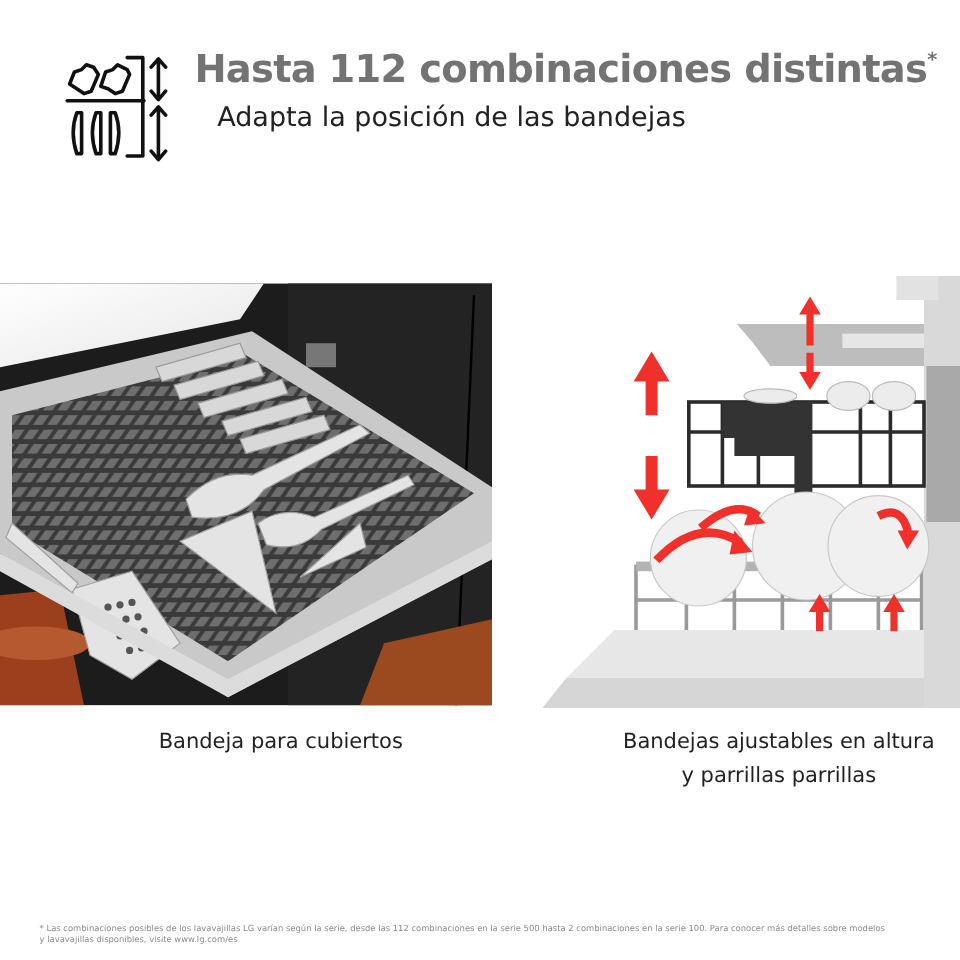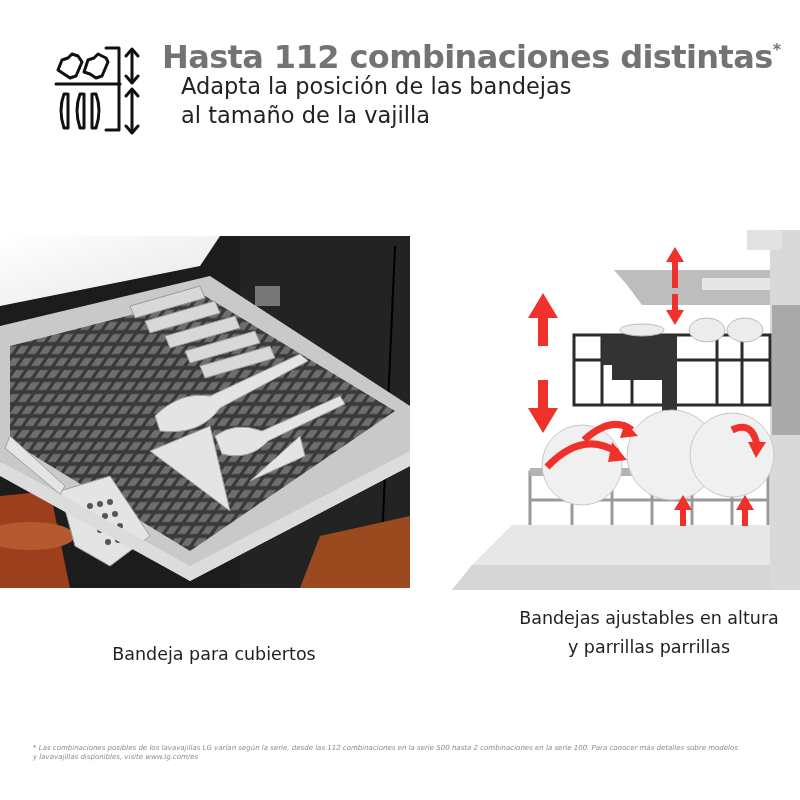--- a/index.html
+++ b/index.html
@@ -2,31 +2,31 @@
 <html><head>
 <meta charset="utf-8">
 <style>
   html, body { margin: 0; padding: 0; background: #ffffff; }
   body { width: 800px; height: 800px; position: relative; overflow: hidden;
          font-family: "DejaVu Sans", "Liberation Sans", sans-serif; color: #1a1a1a; }
   .header-icon { position: absolute; left: 50px; top: 40px; width: 90px; height: 100px; }
   .title { position: absolute; left: 162px; top: 38px; font-size: 32px; font-weight: bold;
            letter-spacing: -0.6px; color: #737373; white-space: nowrap; }
   .title sup { font-size: 16px; vertical-align: top; position: relative; top: 2px; }
-  .subtitle { position: absolute; left: 181px; top: 72px; font-size: 22.5px; line-height: 29px;
+  .subtitle { position: absolute; left: 181px; top: 84px; font-size: 22.5px; line-height: 29px;
               color: #222; font-weight: normal; }
   .subtitle div { white-space: nowrap; }
   .photo-left { position: absolute; left: 0; top: 236px; width: 410px; height: 352px; overflow: hidden; }
   .photo-right { position: absolute; left: 452px; top: 230px; width: 348px; height: 360px; overflow: hidden; }
   .caption { position: absolute; font-size: 17.5px; color: #222; text-align: center; line-height: 29px; }
-  .caption-left { left: 0; width: 428px; top: 640px; }
+  .caption-left { left: 0; width: 428px; top: 604px; padding-left: 20px; }
   .caption-right { left: 475px; width: 348px; top: 604px; }
   .caption div { white-space: nowrap; }
-  .footnote { position: absolute; left: 33px; top: 744px; width: 750px; font-size: 7px;
-              line-height: 9px; color: #8a8a8a; font-style: italic; }
+  .footnote { position: absolute; left: 33px; top: 770px; width: 750px; font-size: 7px;
+              line-height: 9px; color: #8a8a8a; }
   .footnote div { white-space: nowrap; }
 </style>
 </head>
 <body>
 
 <div class="header-icon">
   <svg width="90" height="100" viewBox="0 0 90 100" fill="none" stroke="#111" stroke-width="3" stroke-linejoin="round" stroke-linecap="round">
 
     <path d="M8 30 L12 20 L18 18 L22 14 L28 16 L32 22 L26 36 L20 38 L14 34 Z"></path>
     <path d="M34 32 L38 20 L44 18 L48 14 L56 18 L58 22 L52 36 L46 38 L40 34 Z"></path>
@@ -45,21 +45,20 @@
     <line x1="82" y1="50" x2="82" y2="92"></line>
     <path d="M76 56 L82 49 L88 56"></path>
     <path d="M76 86 L82 93 L88 86"></path>
   </svg>
 </div>
 
 <div class="title"><span>Hasta 112 combinaciones distintas</span><sup>*</sup></div>
 
 <div class="subtitle">
   <div>Adapta la posición de las bandejas</div>
-  <div>al tamaño de la vajilla</div>
 </div>
 
 <div class="photo-left">
   <svg width="410" height="352" viewBox="0 0 410 352">
     <defs>
       <pattern id="grid" width="12" height="12" patternUnits="userSpaceOnUse" patternTransform="skewX(-35)">
         <rect width="12" height="12" fill="#3a3a3a"></rect>
         <rect x="2" y="2" width="8" height="8" fill="#6e6e6e"></rect>
       </pattern>
       <linearGradient id="counter" x1="0" y1="0" x2="1" y2="1">

